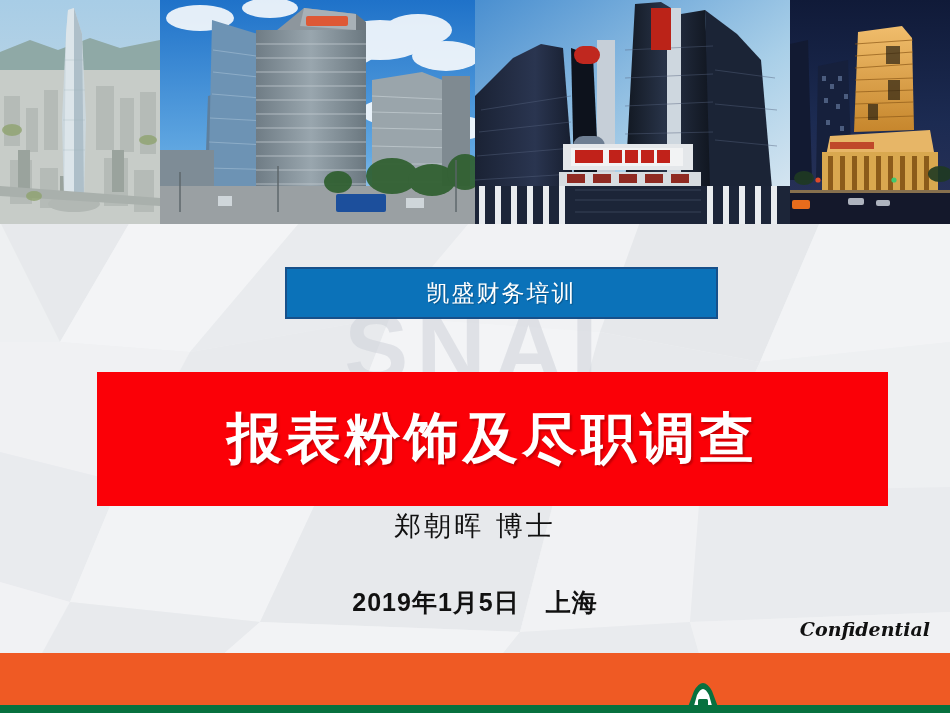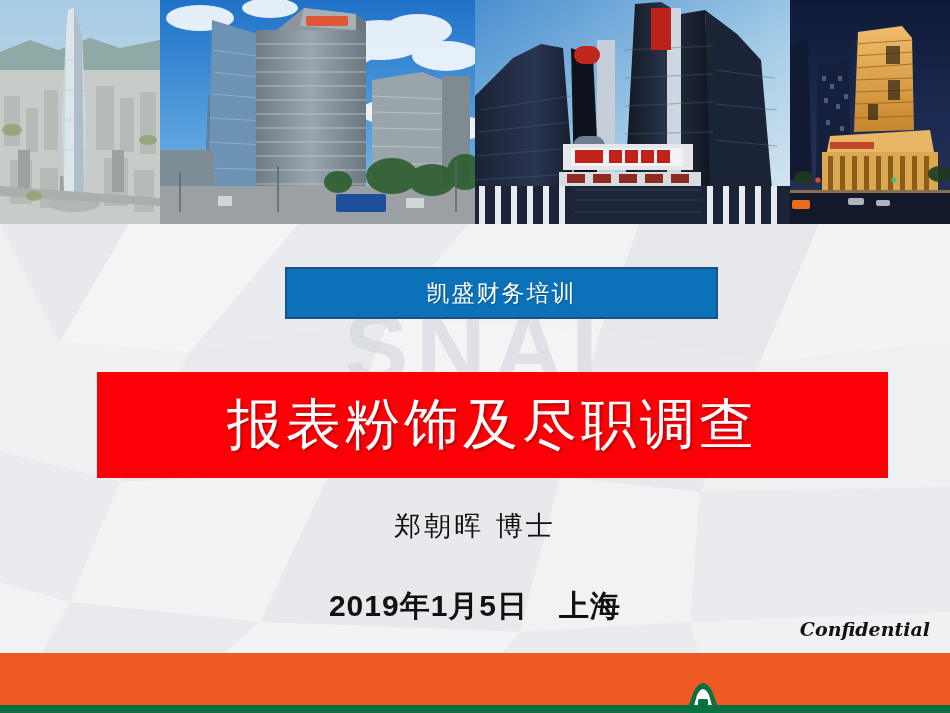--- a/index.html
+++ b/index.html
@@ -68,25 +68,26 @@
     font-size: 23px;
     letter-spacing: 2px;
     font-family: "DejaVu Serif", "Liberation Serif", serif;
     text-shadow: 1px 1px 1px rgba(0,0,0,0.25);
   }
 
   
   .red-bar {
     position: absolute;
     left: 97px; top: 372px;
-    width: 791px; height: 106px;
+    width: 791px; height: 134px;
     background: #fb0007;
     display: flex;
     align-items: center;
     justify-content: center;
+    font-weight: bold;
   }
   .red-bar-text {
     color: #ffffff;
     font-size: 55px;
     letter-spacing: 4px;
     font-family: "DejaVu Serif", "Liberation Serif", serif;
     text-shadow: 2px 2px 2px rgba(90,0,0,0.35);
     white-space: nowrap;
   }
 
@@ -98,21 +99,21 @@
     font-size: 27px;
     color: #111111;
     letter-spacing: 3px;
     font-family: "DejaVu Serif", "Liberation Serif", serif;
     font-weight: normal;
   }
   .datecity {
     position: absolute;
     left: 0; top: 586px; width: 950px;
     text-align: center;
-    font-size: 30px;
+    font-size: 25px;
     color: #111111;
     letter-spacing: 1px;
     font-family: "Liberation Sans", sans-serif;
     font-weight: bold;
   }
   .confidential {
     position: absolute;
     right: 20px; top: 618px;
     font-size: 19px;
     font-style: italic;

